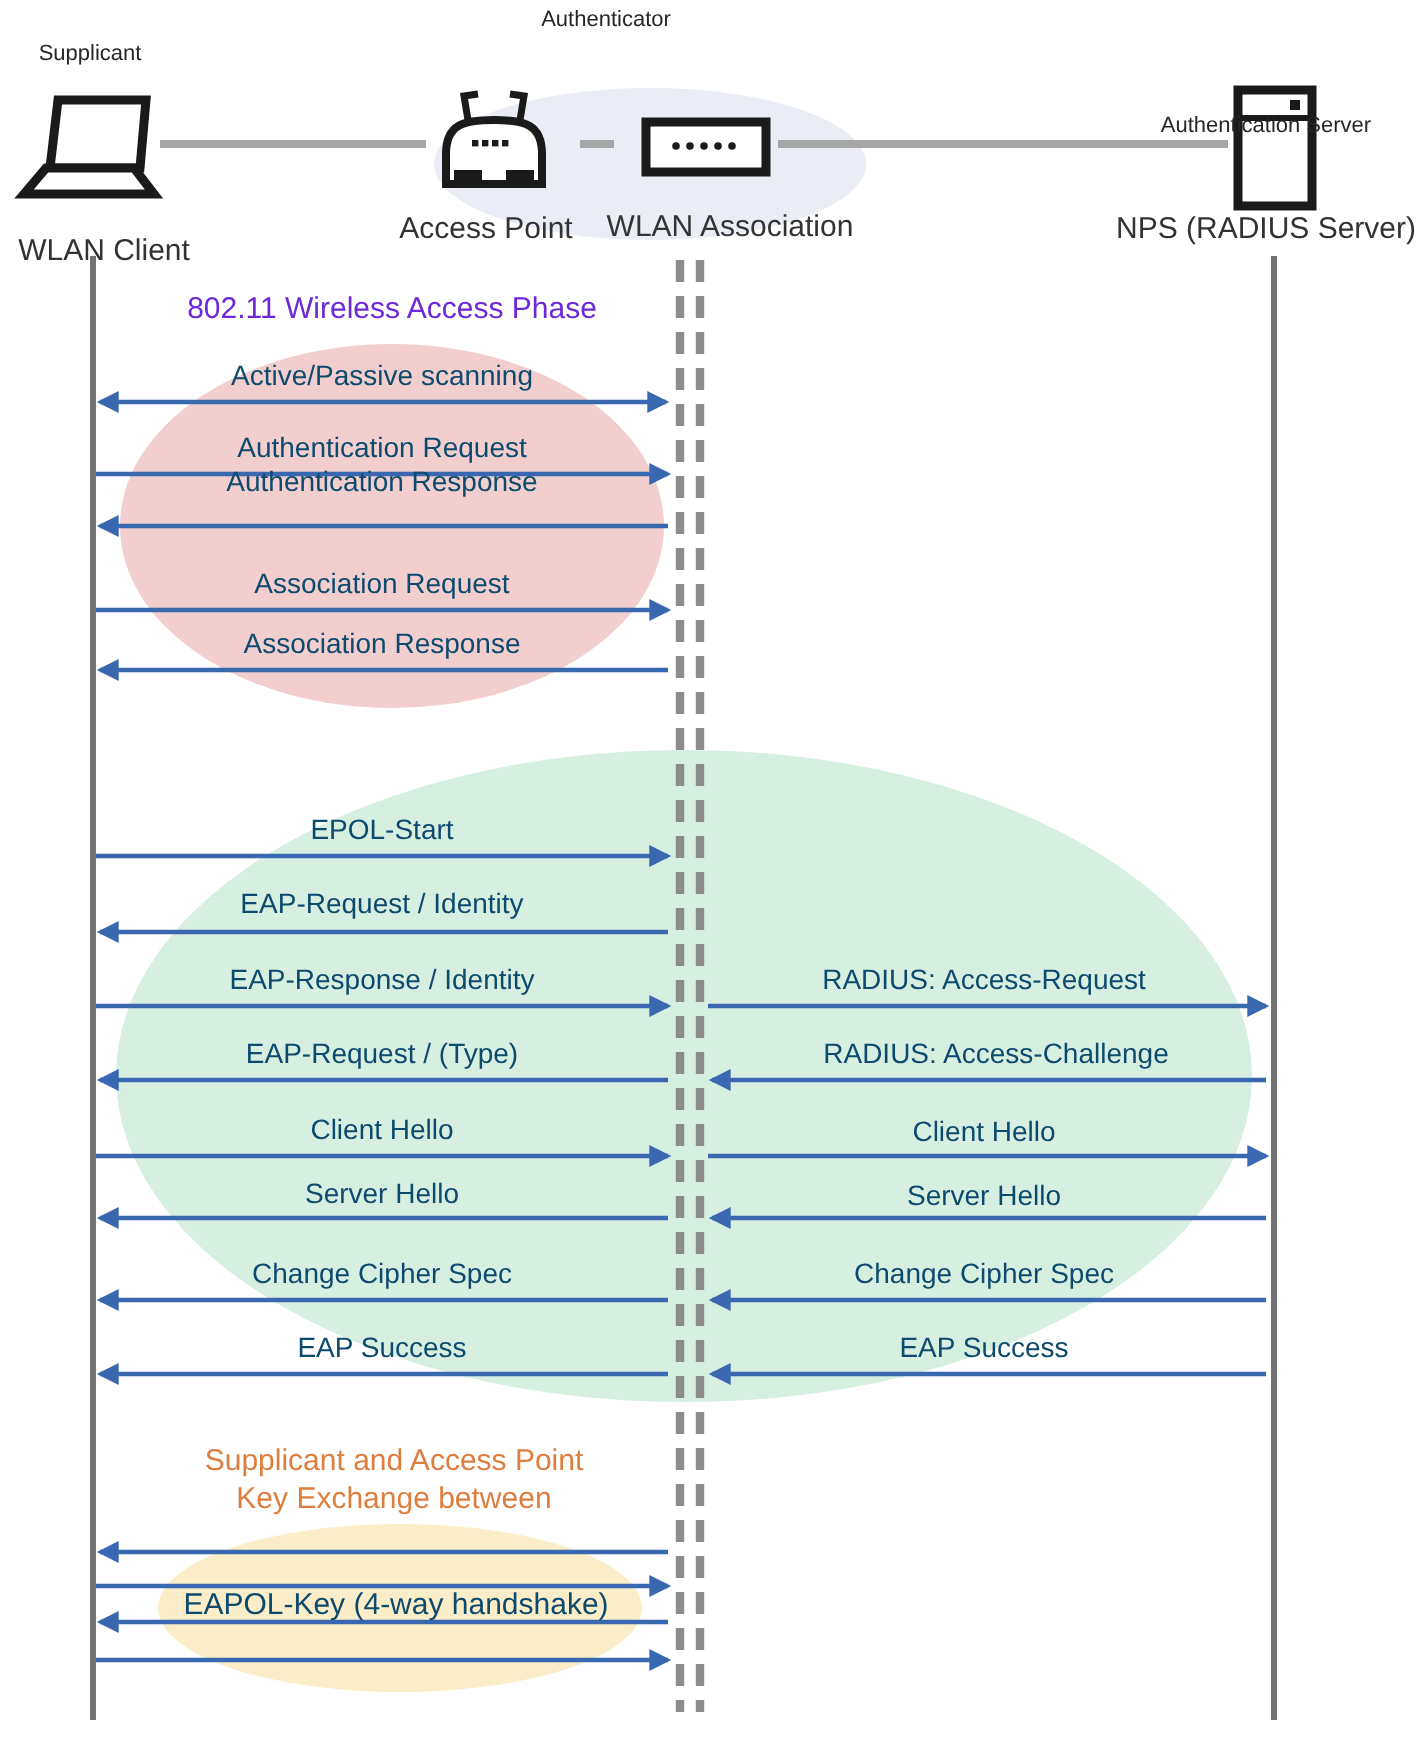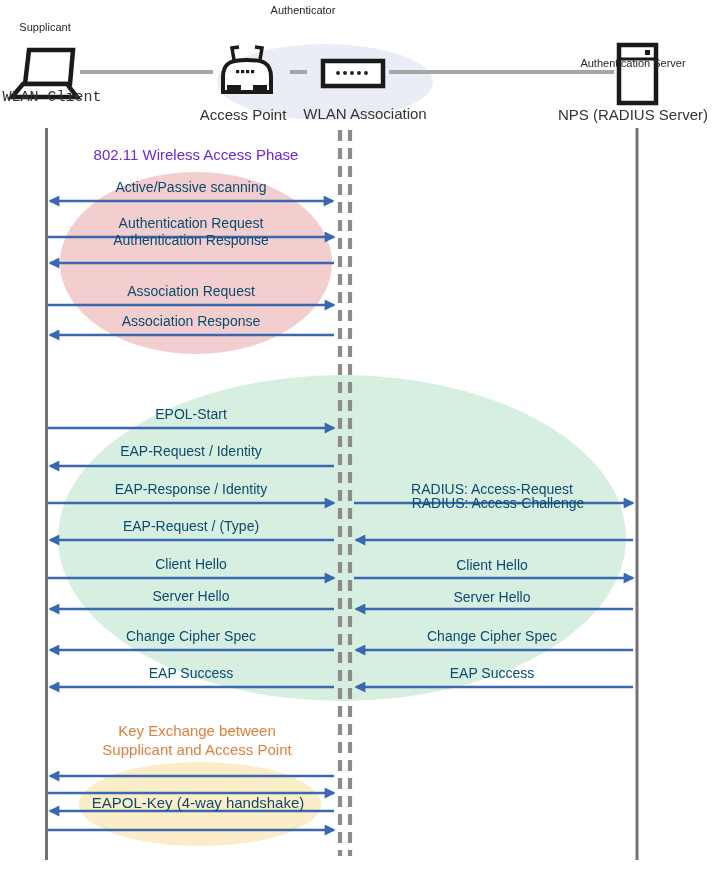--- a/index.html
+++ b/index.html
@@ -110,46 +110,46 @@
       <line x1="48" y1="793" x2="334" y2="793" marker-end="url(#ah)"></line>
       <line x1="334" y1="811" x2="50" y2="811" marker-end="url(#ah)"></line>
       <line x1="48" y1="830" x2="334" y2="830" marker-end="url(#ah)"></line>
     </g>
   </svg>
 
   <div class="lbl hdr" style="left:45px;top:27px;">Supplicant</div>
   <div class="lbl hdr" style="left:303px;top:10px;">Authenticator</div>
   <div class="lbl hdr" style="left:633px;top:27px;margin-top:36px;">Authentication Server</div>
 
-  <div class="lbl dev" style="left:52px;top:98px;font-family:Liberation Mono, monospace;">WLAN Client</div>
+  <div class="lbl dev" style="left:52px;top:126px;">WLAN Client</div>
   <div class="lbl dev" style="left:243px;top:115px;">Access Point</div>
   <div class="lbl dev" style="left:365px;top:114px;">WLAN Association</div>
   <div class="lbl dev" style="left:633px;top:115px;">NPS (RADIUS Server)</div>
 
   <div class="lbl phase phase1" style="left:196px;top:155px;">802.11 Wireless Access Phase</div>
   <div class="lbl phase phase3" style="left:197px;top:740px;">
+    <div>Supplicant and Access Point</div>
     <div>Key Exchange between</div>
-    <div>Supplicant and Access Point</div>
   </div>
 
   <div class="lbl" style="left:191px;top:188px;">Active/Passive scanning</div>
   <div class="lbl" style="left:191px;top:224px;">Authentication Request</div>
   <div class="lbl" style="left:191px;top:241px;">Authentication Response</div>
   <div class="lbl" style="left:191px;top:292px;">Association Request</div>
   <div class="lbl" style="left:191px;top:322px;">Association Response</div>
   <div class="lbl" style="left:191px;top:415px;">EPOL-Start</div>
   <div class="lbl" style="left:191px;top:452px;">EAP-Request / Identity</div>
   <div class="lbl" style="left:191px;top:490px;">EAP-Response / Identity</div>
   <div class="lbl" style="left:191px;top:527px;">EAP-Request / (Type)</div>
   <div class="lbl" style="left:191px;top:565px;">Client Hello</div>
   <div class="lbl" style="left:191px;top:597px;">Server Hello</div>
   <div class="lbl" style="left:191px;top:637px;">Change Cipher Spec</div>
   <div class="lbl" style="left:191px;top:674px;">EAP Success</div>
   <div class="lbl msg15" style="left:198px;top:803px;">EAPOL-Key (4-way handshake)</div>
 
   <div class="lbl" style="left:492px;top:490px;">RADIUS: Access-Request</div>
-  <div class="lbl" style="left:492px;top:504px;padding-left:12px;">RADIUS: Access-Challenge</div>
+  <div class="lbl" style="left:492px;top:527px;padding-left:12px;">RADIUS: Access-Challenge</div>
   <div class="lbl" style="left:492px;top:566px;">Client Hello</div>
   <div class="lbl" style="left:492px;top:598px;">Server Hello</div>
   <div class="lbl" style="left:492px;top:637px;">Change Cipher Spec</div>
   <div class="lbl" style="left:492px;top:674px;">EAP Success</div>
 
 </div>
 
 </body></html>

